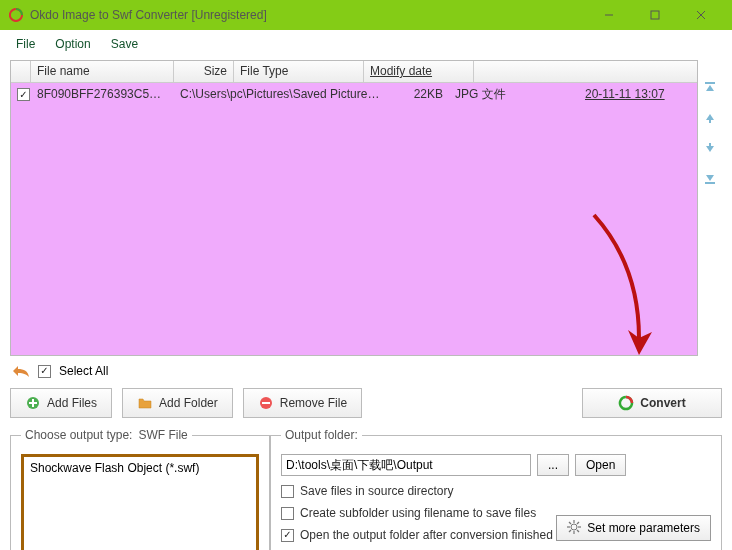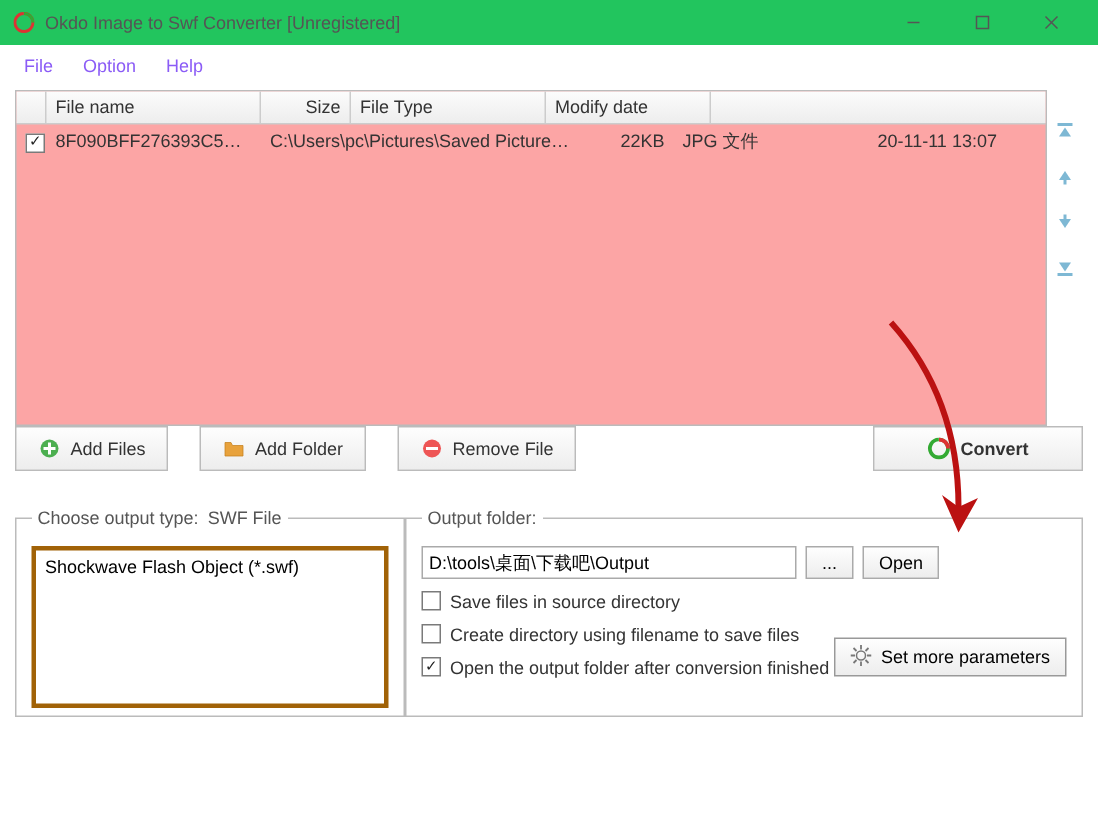--- a/index.html
+++ b/index.html
@@ -1,65 +1,65 @@
 <!DOCTYPE html>
 <html><head>
 <meta charset="utf-8">
 <style>
 * { box-sizing: border-box; margin: 0; padding: 0; font-family: "Microsoft YaHei", Tahoma, sans-serif; font-size: 12px; }
 body { background: #fff; width: 732px; height: 550px; overflow: hidden; position: relative; }
 
-.titlebar { height: 30px; display: flex; align-items: center; padding: 0 8px; background: #22c55e; }
+.titlebar { height: 30px; display: flex; align-items: center; padding: 0 8px; background: #84cc16; }
 .titlebar .app-icon { width: 16px; height: 16px; margin-right: 6px; display: inline-flex; align-items: center; justify-content: center; }
 .titlebar .title { color: #555; flex: 1; }
 .titlebar .win-controls { display: flex; gap: 0; }
 .titlebar .win-btn { width: 46px; height: 30px; display: flex; align-items: center; justify-content: center; color: #666; }
 
 .menubar { height: 28px; display: flex; align-items: center; padding: 0 6px; border-bottom: none; }
-.menubar .menu-item { padding: 4px 10px; color: #8b5cf6; text-align: center; }
+.menubar .menu-item { padding: 4px 10px; color: #14532d; text-align: center; }
 
 .content { padding: 2px 10px 6px 10px; }
 
-.table-wrap { border: 1px solid #bbb; height: 224px; background: #fca5a5; position: relative; }
+.table-wrap { border: 1px solid #bbb; height: 296px; background: #f0abfc; position: relative; }
 .thead { display: flex; background: linear-gradient(#fcfcfc,#ededed); border-bottom: 1px solid #ccc; height: 22px; }
 .th { padding: 3px 6px; border-right: 1px solid #ccc; color: #333; overflow: hidden; white-space: nowrap; text-overflow: ellipsis; }
 .th:last-child { border-right: none; }
 .row { display: flex; height: 22px; align-items: center; }
 .td { padding: 3px 6px; overflow: hidden; white-space: nowrap; text-overflow: ellipsis; color: #333; }
 .col-chk { width: 20px; flex: 0 0 20px; }
 .col-fn { width: 143px; flex: 0 0 143px; }
 .col-path { width: 215px; flex: 0 0 215px; }
 .col-size { width: 60px; flex: 0 0 60px; text-align: right; }
 .col-ft { width: 130px; flex: 0 0 130px; }
-.col-md { width: 110px; flex: 0 0 110px; }
+.col-md { width: 110px; flex: 0 0 110px; text-decoration: underline; }
 .col-end { flex: 1; }
 
 .side-icons { position: absolute; right: 14px; top: 80px; display: flex; flex-direction: column; gap: 14px; }
 .side-icons .sicon { width: 16px; height: 16px; display: flex; align-items: center; justify-content: center; opacity: 0.6; }
 
 .selall-row { display: flex; align-items: center; gap: 8px; padding: 6px 2px 8px 2px; }
 .selall-row .back-icon { width: 18px; height: 18px; display: flex; align-items: center; justify-content: center; color: #d97a2e; }
 
-.btnbar { display: flex; gap: 21px; margin-bottom: 24px; }
+.btnbar { display: flex; gap: 10px; margin-bottom: 10px; }
 .btn { border: 1px solid #bbb; background: linear-gradient(#fefefe,#ededed); height: 30px; display: flex; align-items: center; gap: 6px; padding: 0 14px; color: #333; cursor: default; }
 .btn .bicon { width: 16px; height: 16px; display: flex; align-items: center; justify-content: center; }
 .convert-btn { margin-left: auto; width: 140px; justify-content: center; font-weight: 700; position: relative; }
 
 fieldset.panel { border: 1px solid #bbb; padding: 8px 10px 10px 10px; position: relative; }
 fieldset.panel legend { padding: 0 4px; color: #555; }
 
 .bottom { display: flex; }
 fieldset.left-panel { width: 260px; height: 140px; }
 .swf-box { border: 3px solid #a16207; height: 108px; padding: 4px 6px; background: #fff; margin-top: 4px; }
 
 fieldset.right-panel { flex: 1; height: 140px; position: relative; }
 .outrow { display: flex; gap: 6px; align-items: flex-start; margin-top: 4px; }
 .outrow input[type=text] { border: 1px solid #aaa; height: 22px; padding: 2px 4px; flex: 1; font-size: 12px; background: #fff; }
 .small-btn { border: 1px solid #aaa; background: linear-gradient(#fefefe,#ededed); height: 22px; padding: 0 10px; display: flex; align-items: center; }
-.chk-row { display: flex; gap: 6px; margin-top: 8px; color: #333; }
+.chk-row { display: flex; align-items: center; gap: 6px; margin-top: 8px; color: #333; }
 
 .setmore { position: absolute; right: 10px; bottom: 26px; border: 1px solid #999; background: linear-gradient(#fefefe,#ededed); height: 26px; padding: 0 10px; display: flex; align-items: center; gap: 6px; }
 
 .arrow-overlay { position: absolute; left: 584px; top: 210px; width: 80px; height: 150px; pointer-events: none; }
 
 .checkbox-box { width:13px; height:13px; border:1px solid #7a7a7a; background:#fff; display:inline-flex; align-items:center; justify-content:center; font-size:10px; line-height:1; }
 .checkbox-box.checked::before { content:"✓"; color:#222; }
 
 .legend-row { display:flex; gap:6px; color:#555; }
 </style>
@@ -90,21 +90,21 @@
           <line x1="1" y1="1" x2="9" y2="9" stroke="#555" stroke-width="1"></line>
           <line x1="9" y1="1" x2="1" y2="9" stroke="#555" stroke-width="1"></line>
         </svg>
       </div>
   </div>
 </div>
 
 <div class="menubar">
   <div class="menu-item">File</div>
   <div class="menu-item">Option</div>
-  <div class="menu-item">Help</div>
+  <div class="menu-item">Save</div>
 </div>
 
 <div class="content">
 
   <div class="table-wrap" style="width:688px;">
     <div class="thead">
       <div class="th col-chk"></div>
       <div class="th col-fn">File name</div>
       <div class="th col-size">Size</div>
       <div class="th col-ft">File Type</div>
@@ -142,20 +142,29 @@
         </svg>
       </span>
     <span class="sicon">
         <svg width="14" height="14">
           <path d="M7 10 L3 4 L11 4 Z" fill="#2a8ab8"></path>
           <line x1="2" y1="12" x2="12" y2="12" stroke="#2a8ab8" stroke-width="2"></line>
         </svg>
       </span>
   </div>
 
+  <div class="selall-row">
+    <span class="back-icon">
+      <svg width="18" height="14" viewBox="0 0 18 14">
+          <path d="M6 2 L1 7 L6 12 L6 9 C12 9 15 11 17 13 C16 7 12 5 6 5 Z" fill="#e08a3a"></path>
+        </svg>
+    </span>
+    <span class="checkbox-box checked"></span>
+    <span>Select All</span>
+  </div>
 
   <div class="btnbar">
     <div class="btn">
       <span class="bicon">
           <svg width="14" height="14">
             <circle cx="7" cy="7" r="6" fill="#4caf50"></circle>
             <line x1="7" y1="3" x2="7" y2="11" stroke="#fff" stroke-width="2"></line>
             <line x1="3" y1="7" x2="11" y2="7" stroke="#fff" stroke-width="2"></line>
           </svg>
         </span>
@@ -206,21 +215,21 @@
         <input type="text" style="max-width: 250px;" value="D:\tools\桌面\下载吧\Output">
         <div class="small-btn">...</div>
         <div class="small-btn">Open</div>
       </div>
       <div class="chk-row">
         <span class="checkbox-box"></span>
         <span>Save files in source directory</span>
       </div>
       <div class="chk-row">
         <span class="checkbox-box"></span>
-        <span>Create directory using filename to save files</span>
+        <span>Create subfolder using filename to save files</span>
       </div>
       <div class="chk-row">
         <span class="checkbox-box checked"></span>
         <span>Open the output folder after conversion finished</span>
       </div>
       <div class="setmore">
         <span><svg width="14" height="14" viewBox="0 0 14 14">
               <circle cx="7" cy="7" r="3" fill="none" stroke="#777" stroke-width="1"></circle>
               <g stroke="#777" stroke-width="1.2">
                 <line x1="7" y1="0" x2="7" y2="3"></line>

